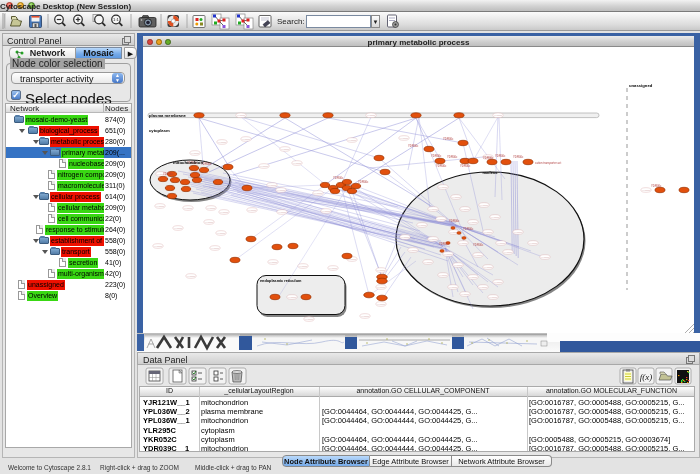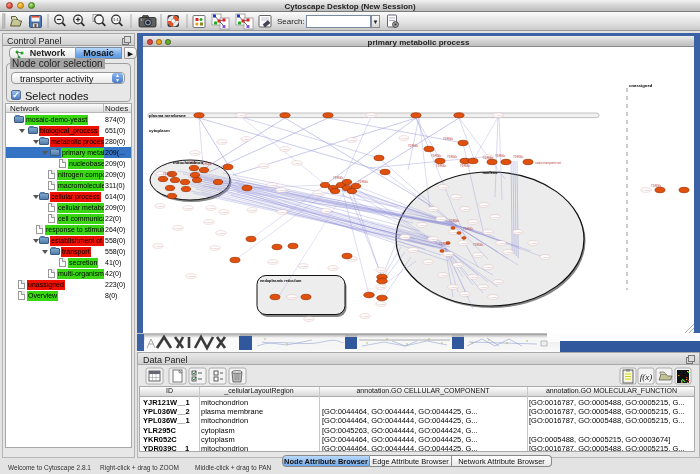--- a/index.html
+++ b/index.html
@@ -4,21 +4,21 @@
 <style>
 * { margin:0; padding:0; box-sizing:border-box; }
 html,body { width:700px; height:474px; font-family:"Liberation Sans", sans-serif; background:#e3e3e3; overflow:hidden; position:relative; }
 .abs { position:absolute; }
 
 #titlebar { left:0; top:0; width:700px; height:12px; background:linear-gradient(#f2f2f2,#d2d2d2 55%,#bdbdbd); border-bottom:1px solid #7a7a7a; }
 #titlebar .tl { position:absolute; top:2px; width:7px; height:7px; border-radius:50%; }
 #titlebar .t1 { left:6px;  background:radial-gradient(circle at 35% 30%, #ff9a90, #d93b30 70%); border:.5px solid #a32; }
 #titlebar .t2 { left:17px; background:radial-gradient(circle at 35% 30%, #ffd773, #e99b1b 70%); border:.5px solid #a70; }
 #titlebar .t3 { left:28px; background:radial-gradient(circle at 35% 30%, #b5e98a, #59a818 70%); border:.5px solid #472; }
-#titlebar .ttl { position:absolute; top:1.5px; width:100%; text-align:center; font-size:8px; font-weight:bold; color:#222; }
+#titlebar .ttl { position:absolute; top:1.5px; width:100%; text-align:left; font-size:8px; font-weight:bold; color:#222; }
 
 #toolbar { left:0; top:12px; width:700px; height:19px; background:linear-gradient(#fbfbfb,#dcdcdc 70%,#c9c9c9); border-bottom:1px solid #9a9a9a; }
 .tsep { position:absolute; top:2px; height:14px; width:1px; background:#aaa; }
 #search-label { position:absolute; left:277px; top:4.5px; font-size:8px; color:#222; }
 #search-box { position:absolute; left:306px; top:2.5px; width:65px; height:13px; background:#fff; border:1px solid #7a8aa0; }
 #search-drop { position:absolute; left:371px; top:2.5px; width:9px; height:13px; background:linear-gradient(#fdfdfd,#d8d8d8); border:1px solid #8a8a8a; font-size:6px; text-align:center; line-height:13px; color:#222; }
 
 #cp-head { left:2px; top:33px; width:133px; height:13px; background:linear-gradient(#e9e9e9,#cfcfcf); border:1px solid #a8a8a8; border-bottom:1px solid #9a9a9a; }
 #cp-head span { position:absolute; left:4px; top:2px; font-size:9px; color:#222; }
 #cp-body { left:2px; top:46px; width:133px; height:412px; background:#e7e7e7; border:1px solid #b5b5b5; border-top:none; }
@@ -27,21 +27,21 @@
 #tab-net { position:absolute; left:0; top:0; width:67px; height:12px; background:linear-gradient(#ffffff,#e8e8e8); border:1px solid #9a9a9a; border-radius:4px 0 0 4px; font-size:9px; font-weight:bold; color:#222; text-align:center; line-height:11px; }
 #tab-mosaic { position:absolute; left:67px; top:0; width:46px; height:12px; background:linear-gradient(#b9d9fb,#74a9e8 60%,#5e9ae2); border:1px solid #7a8aa0; border-left:none; font-size:9px; font-weight:bold; color:#111; text-align:center; line-height:11px; }
 #tab-more { position:absolute; left:115px; top:0; width:13px; height:12px; background:linear-gradient(#ffffff,#e2e2e2); border:1px solid #9a9a9a; border-radius:0 4px 4px 0; font-size:7px; text-align:center; line-height:12px; color:#111; }
 
 #grp { position:absolute; left:3px; top:17px; width:125px; height:39px; border:1px solid #a0a0a0; border-radius:4px; }
 #grp-label { position:absolute; left:7px; top:12px; background:#a3a3a3; padding:0 2px; font-size:10px; color:#222; }
 #combo { position:absolute; left:8px; top:26px; width:114px; height:12px; background:linear-gradient(#ffffff,#e9e9e9); border:1px solid #999; border-radius:4px; }
 #combo span { position:absolute; left:8px; top:1px; font-size:9px; color:#111; }
 #combo .step { position:absolute; right:1px; top:0px; width:11px; height:10px; background:linear-gradient(#8db8ef,#4778c8); border-radius:3px; color:#fff; font-size:5px; line-height:5px; text-align:center; }
 #chk { position:absolute; left:8px; top:44px; width:10px; height:10px; background:linear-gradient(#9cc1ef,#4a7cc9); border:1px solid #5a6e8a; border-radius:2px; color:#fff; font-size:9px; line-height:9px; font-weight:bold; text-align:center; }
-#chk-label { position:absolute; left:22px; top:44px; font-size:11px; color:#111; }
+#chk-label { position:absolute; left:22px; top:44px; font-size:15px; color:#111; }
 
 #tree { position:absolute; left:2px; top:57px; width:127px; height:345px; background:#fff; border:1px solid #a8a8a8; overflow:hidden; }
 #tree-head { position:absolute; left:0; top:0; width:100%; height:9px; background:linear-gradient(#fcfcfc,#dcdcdc); border-bottom:1px solid #b8b8b8; font-size:8px; color:#222; }
 #tree-head .c1 { position:absolute; left:4px; top:0px; }
 #tree-head .c2 { position:absolute; left:99px; top:0px; }
 #tree-head .sep { position:absolute; left:97px; top:0; width:1px; height:9px; background:#b8b8b8; }
 .trow { position:absolute; left:0; width:127px; height:11px; font-size:7px; }
 .trow .lbl { position:absolute; top:0.5px; height:10px; line-height:10px; padding:0 1px; color:#000; white-space:nowrap; overflow:hidden; }
 .trow .num { position:absolute; left:99px; top:0; height:11px; line-height:11px; color:#000; }
 .lbl.g { background:#39d813; }
@@ -837,21 +837,20 @@
       </div>
 <div class="drow" style="top:29.4px">
         <b>YPL036W__1</b>
         <span class="c2">mitochondrion</span>
         <span class="c3">[GO:0044464, GO:0044444, GO:0044425, G...</span>
         <span class="c4">[GO:0016787, GO:0005488, GO:0005215, G...</span>
       </div>
 <div class="drow" style="top:38.6px">
         <b>YLR295C</b>
         <span class="c2">cytoplasm</span>
-        <span class="c3">[GO:0045263, GO:0044444, GO:0044424, G...</span>
       </div>
 <div class="drow" style="top:47.8px">
         <b>YKR052C</b>
         <span class="c2">cytoplasm</span>
         <span class="c3">[GO:0044464, GO:0044444, GO:0044425, G...</span>
         <span class="c4">[GO:0005488, GO:0005215, GO:0003674]</span>
       </div>
 <div class="drow" style="top:57.0px">
         <b>YDR039C__1</b>
         <span class="c2">mitochondrion</span>

